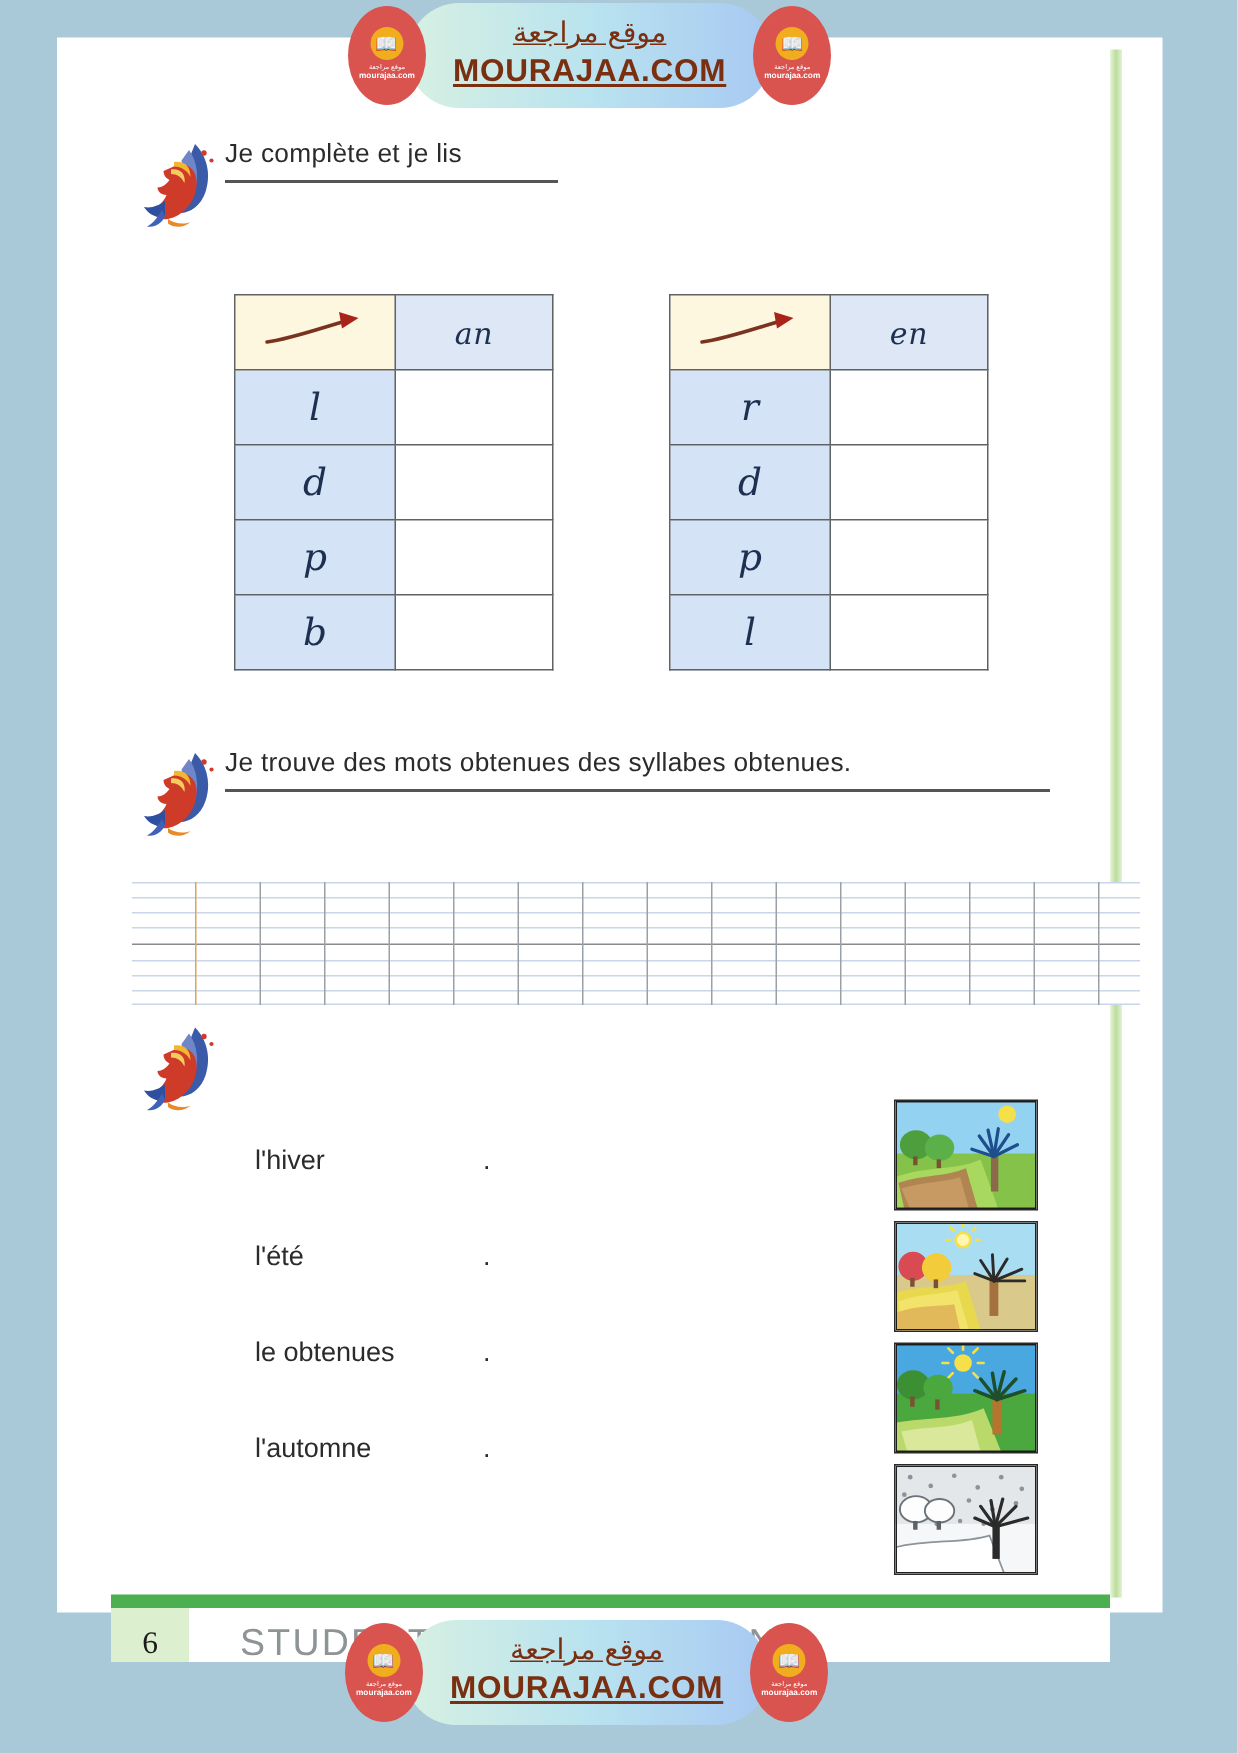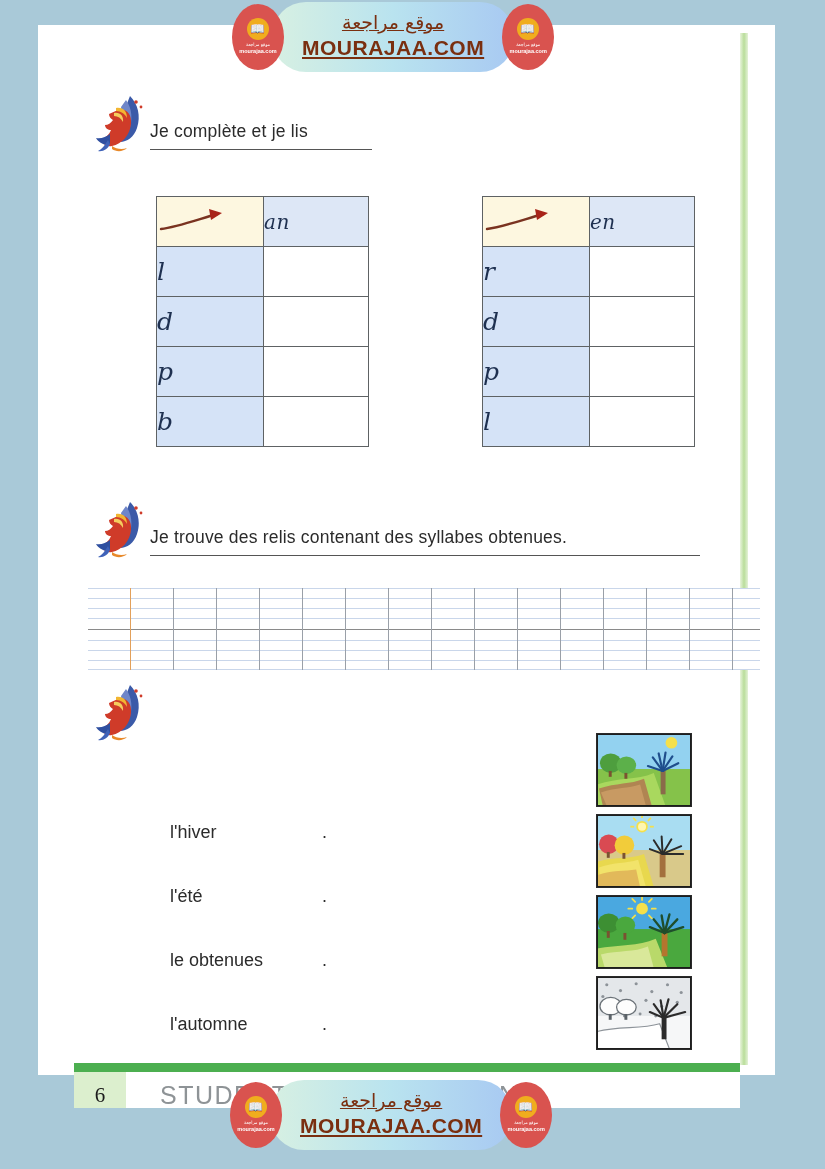--- a/index.html
+++ b/index.html
@@ -29,21 +29,20 @@
     top: 33px;
     width: 8px;
     height: 1032px;
     background: linear-gradient(to right, #e8f4dc, #b9dd9a, #e4f2d7);
   }
 
   
   .instruction {
     position: absolute;
     display: flex;
-    align-items: flex-end;
   }
 
   .bird-icon { width: 54px; height: 62px; flex: 0 0 54px; }
 
   .instr-text-wrap { padding-bottom: 4px; }
 
   .instr-text {
     font-size: 17.5px;
     color: #2b2b2b;
     letter-spacing: .2px;
@@ -59,20 +58,21 @@
 
   
   .syl-table {
     position: absolute;
     border-collapse: collapse;
     border: 1.5px solid #5e6264;
   }
   .syl-table td {
     border: 1.2px solid #5e6264;
     height: 50px;
+    text-align: center;
     vertical-align: middle;
     font-family: "Liberation Serif", serif;
   }
   .cell-arrow  { width: 107px; background: #fdf7e0; }
   .cell-syl    { width: 105px; background: #dde7f6; }
   .cell-letter { width: 107px; background: #d5e3f7; }
   .cell-blank  { width: 105px; background: #ffffff; }
 
   .syl-text {
     font-size: 20px;
@@ -96,21 +96,21 @@
     width: 672px;
     height: 82px;
     background: #fff;
   }
   .wg-h { position: absolute; left: 0; width: 100%; height: 1px; background: #c9d6ea; }
   .wg-h.base { background: #8a8a8a; height: 1.3px; }
   .wg-v { position: absolute; top: 0; height: 100%; width: 1px; background: #9aa0a8; }
   .wg-v.margin { background: #e2a05a; width: 1.4px; }
 
   
-  .match-list { position: absolute; left: 170px; top: 800px; }
+  .match-list { position: absolute; left: 170px; top: 741px; }
   .match-row {
     display: flex;
     align-items: center;
     height: 64px;
   }
   .match-word {
     font-size: 18px;
     color: #2b2b2b;
     width: 152px;
     font-family: "Liberation Sans", sans-serif;
@@ -293,21 +293,21 @@
   </tr>
   <tr>
     <td class="cell-letter">
       <span class="letter-text">b</span>
     </td>
     <td class="cell-blank"></td>
   </tr>
 </tbody>
   </table>
 
-<table class="syl-table" style="left:446px; top:196px;margin-left:36px;">
+<table class="syl-table" style="left:446px; top:196px;">
   <tbody>
       <tr>
     <td class="cell-arrow">
       <svg width="72" height="26" viewBox="0 0 72 26">
         <path d="M4 22 C20 20 42 12 60 7" stroke="#7a3320" stroke-width="2.4" fill="none" stroke-linecap="round"></path>
         <path d="M52 2 L65 6 L54 13 Z" fill="#a82419"></path>
       </svg>
     </td>
     <td class="cell-syl">
       <span class="syl-text">en</span>
@@ -347,21 +347,21 @@
     <path d="M22 18 C30 16 36 22 35 32 C34 43 26 52 16 54 C10 55 6 52 6 47 C9 46 13 43 15 38 C12 38 9 36 9 33 C12 33 15 31 17 28 C15 27 13 25 13 22 Z" fill="#cf3b29"></path>
     <path d="M20 16 C27 15 31 19 31 26 C29 22 25 19 20 19 Z" fill="#f2b632"></path>
     <path d="M18 21 C24 20 28 24 27 30 C25 26 22 24 18 24 Z" fill="#f5cd5e"></path>
     <path d="M14 42 C10 45 5 47 0 46 C3 51 9 54 14 52 Z" fill="#2f4fa0"></path>
     <path d="M12 48 C9 53 6 57 2 59 C7 60 12 57 14 52 Z" fill="#3f62b8"></path>
     <circle cx="40" cy="10" r="1.8" fill="#cf3b29"></circle>
     <circle cx="45" cy="15" r="1.4" fill="#cf3b29"></circle>
     <path d="M16 54 C20 57 26 58 31 56 C27 60 20 60 16 57 Z" fill="#e8892a"></path>
   </svg>
   <div class="instr-text-wrap">
-    <div class="instr-text">Je trouve des relis contenant des syllabes obtenues.</div>
+    <div class="instr-text">Je trouve des mots obtenues des syllabes obtenues.</div>
     <div class="instr-rule" style="width:550px;"></div>
   </div>
 </div>
 
 <div class="writing-grid">
   <div class="wg-h" style="top:0px;"></div>
   <div class="wg-h" style="top:10px;"></div>
   <div class="wg-h" style="top:20px;"></div>
   <div class="wg-h" style="top:30px;"></div>
   <div class="wg-h base" style="top:41px;"></div>

